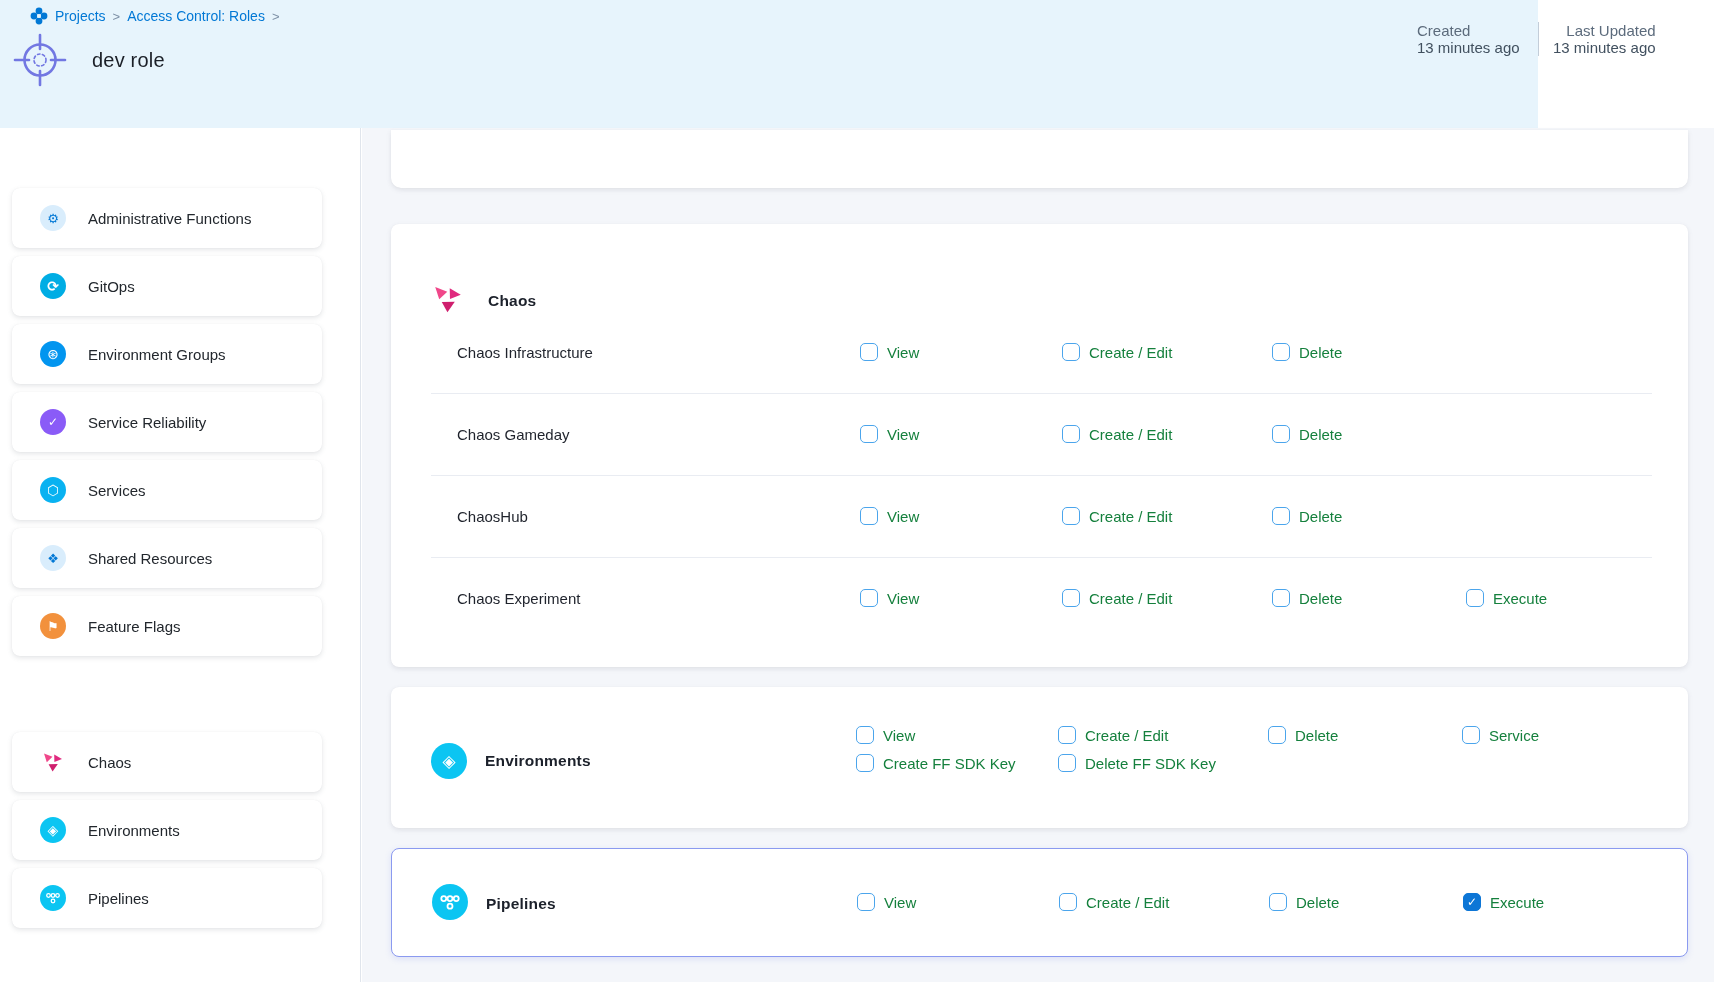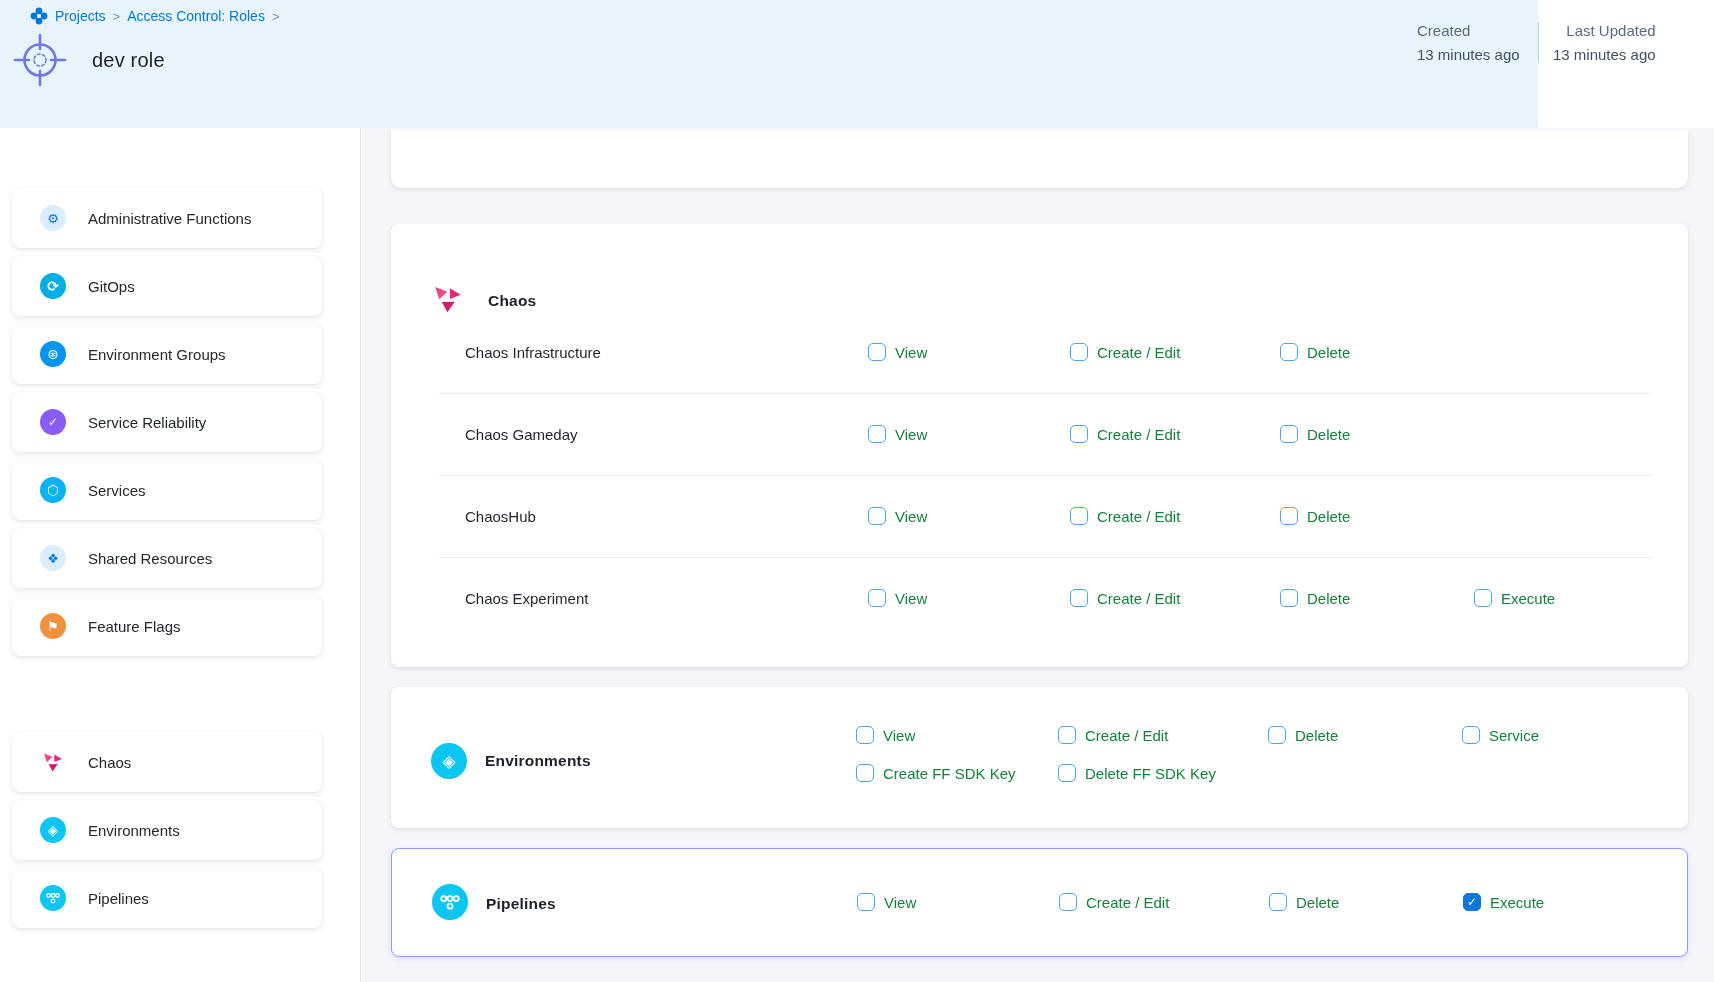--- a/index.html
+++ b/index.html
@@ -11,21 +11,21 @@
   
   .header{position:absolute;left:0;top:0;width:1538px;height:128px;background:#e7f4fc;}
   .breadcrumb{position:absolute;left:30px;top:7px;display:flex;align-items:center;gap:7px;font-size:14px;}
   .crumb-link{color:#0278d5;cursor:pointer;}
   .crumb-sep{color:#7d90a6;font-size:13px;}
   .bc-icon{display:inline-flex;width:18px;height:18px;}
   .title-row{position:absolute;left:12px;top:32px;display:flex;align-items:center;gap:24px;}
   .role-icon{width:56px;height:56px;display:flex;align-items:center;justify-content:center;}
   .page-title{font-size:20px;font-weight:400;color:#1b1f27;letter-spacing:.2px;}
   .meta{position:absolute;left:1417px;top:22px;display:flex;align-items:stretch;font-size:15px;}
-  .meta-col{display:flex;flex-direction:column;gap:7px;}
+  .meta-col{display:flex;flex-direction:column;}
   .meta-col.c1{width:121px;}
   .meta-divider{width:1px;background:#c3cdd9;margin:0 14px 0 0;}
   .meta-col.c2{padding-left:0;}
   .meta-label{color:#5c6b7c;}
   .meta-value{color:#41505f;white-space:nowrap;}
   
   .sidebar{position:absolute;left:0;top:128px;width:361px;bottom:0;background:#ffffff;border-right:1px solid #e0e5ec;box-sizing:border-box;}
   .main{position:absolute;left:362px;top:128px;right:0;bottom:0;background:#f4f6fa;}
   
   .scard{position:absolute;left:12px;width:310px;height:60px;background:#fff;border-radius:8px;
@@ -46,34 +46,34 @@
   .card{position:absolute;left:29px;width:1297px;background:#fff;border-radius:8px;
     box-shadow:0 2px 5px rgba(96,97,112,.14),0 0 1px rgba(40,41,61,.06);box-sizing:border-box;}
   .card.stub{top:2px;height:58px;border-radius:0 0 10px 10px;}
   .card.chaos{top:96px;height:443px;}
   .card.envs{top:559px;height:141px;}
   .card.pipes{top:720px;height:109px;border:1.5px solid #8b9af0;box-shadow:0 2px 6px rgba(110,125,235,.18);}
   .sec-head{position:absolute;left:40px;top:58px;display:flex;align-items:center;gap:23px;}
   .sec-title{font-size:15.5px;font-weight:700;color:#1c212b;letter-spacing:.2px;}
   .mic{width:36px;height:36px;border-radius:50%;background:#0bc5f2;color:#fff;display:flex;align-items:center;
     justify-content:center;font-size:17px;font-family:"DejaVu Sans",sans-serif;line-height:1;}
-  .rows{position:absolute;left:12px;right:0;top:87px;}
+  .rows{position:absolute;left:4px;right:0;top:87px;}
   .prow{position:relative;height:82px;}
   .prow .inset{position:absolute;left:36px;right:36px;bottom:-1px;height:1px;background:#e9ecf2;}
   .rlabel{position:absolute;left:62px;top:50%;transform:translateY(-50%);font-size:15px;color:#1f232c;}
   .cb{position:absolute;top:50%;transform:translateY(-50%);display:flex;align-items:center;gap:9px;cursor:pointer;}
   .c1{left:465px;} .c2{left:667px;text-align:right;} .c3{left:877px;} .c4{left:1071px;}
   .box{width:18px;height:18px;border:1.6px solid #4ba5ec;border-radius:5px;background:#fff;box-sizing:border-box;
     display:flex;align-items:center;justify-content:center;flex:0 0 18px;}
   .box.checked{background:#0d76d6;border-color:#0d76d6;color:#fff;font-size:12px;font-weight:bold;
     font-family:"DejaVu Sans",sans-serif;}
   .cbl{font-size:15px;color:#15803d;white-space:nowrap;}
   .pline{position:absolute;left:0;right:0;}
   .envs .line1{top:30px;height:36px;}
-  .envs .line2{top:68px;height:36px;padding-left:8px;}
+  .envs .line2{top:58px;height:36px;padding-left:8px;}
   .pipes .line1{top:0;height:106px;}
   .sec-left{position:absolute;left:40px;display:flex;align-items:center;gap:18px;}
   .envs .sec-left{top:56px;}
   .pipes .sec-left{top:35px;}
   
 </style>
 </head>
 <body>
 
 <div class="header">

